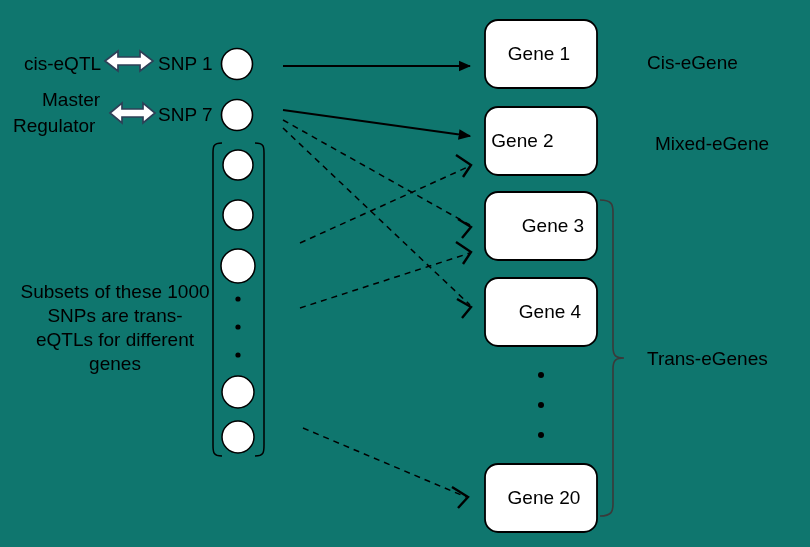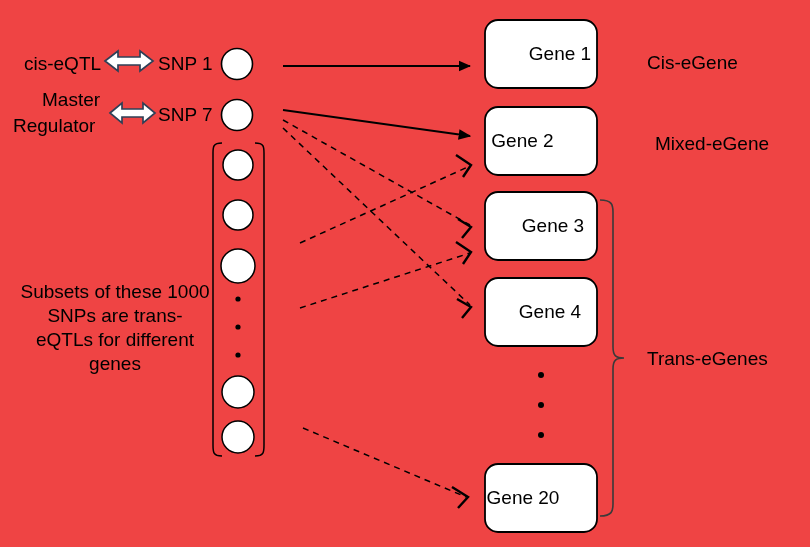--- a/index.html
+++ b/index.html
@@ -8,21 +8,21 @@
     background: #ffffff;
   }
   body {
     font-family: "Liberation Sans", sans-serif;
     color: #000000;
   }
   #stage {
     position: relative;
     width: 810px;
     height: 547px;
-    background: #ef4444;
+    background: #0f766e;
     overflow: hidden;
   }
   #vec {
     position: absolute;
     left: 0;
     top: 0;
     width: 810px;
     height: 547px;
   }
   .lbl {
@@ -141,23 +141,23 @@
   <div class="lbl" style="left:24px; top:52px;">cis-eQTL</div>
 
   <div class="lbl" style="left:42px; top:88px;">Master</div>
   <div class="lbl" style="left:13px; top:114px;">Regulator</div>
 
   <div class="lbl" style="left:158px; top:52px;">SNP 1</div>
   <div class="lbl" style="left:158px; top:103px;">SNP 7</div>
 
   <div class="lbl lbl-center" style="left:20px; top:280px; width:190px;text-align:center;">Subsets of these 1000 SNPs are trans-eQTLs for different genes</div>
 
-  <div class="gene-txt" style="left:485px; top:43px; width:108px;margin-left:21px;">Gene 1</div>
+  <div class="gene-txt" style="left:485px; top:43px; width:108px;">Gene 1</div>
   <div class="gene-txt" style="left:468px; top:130px; width:109px;">Gene 2</div>
   <div class="gene-txt" style="left:485px; top:215px; width:136px;">Gene 3</div>
   <div class="gene-txt" style="left:485px; top:301px; width:130px;">Gene 4</div>
-  <div class="gene-txt" style="left:464px; top:487px; width:118px;">Gene 20</div>
+  <div class="gene-txt" style="left:485px; top:487px; width:118px;">Gene 20</div>
 
   <div class="side-lbl" style="left:647px; top:51px;">Cis-eGene</div>
   <div class="side-lbl" style="left:647px; top:132px;margin-left:8px;">Mixed-eGene</div>
   <div class="side-lbl" style="left:647px; top:347px;">Trans-eGenes</div>
 
 </div>
 
 </body></html>

